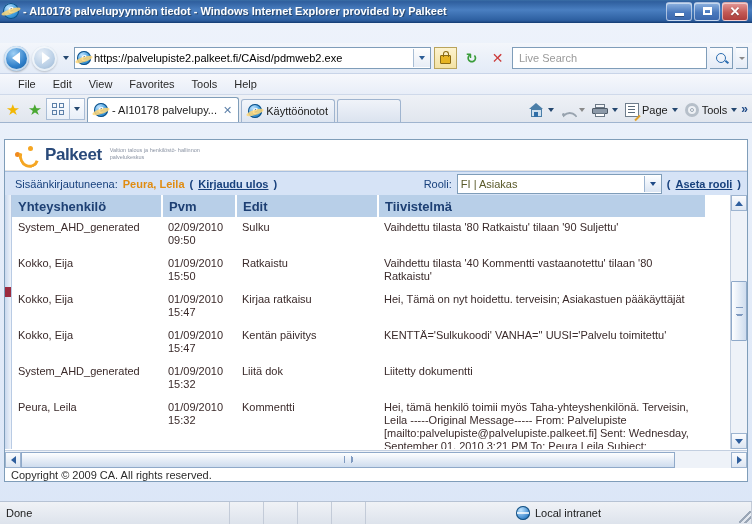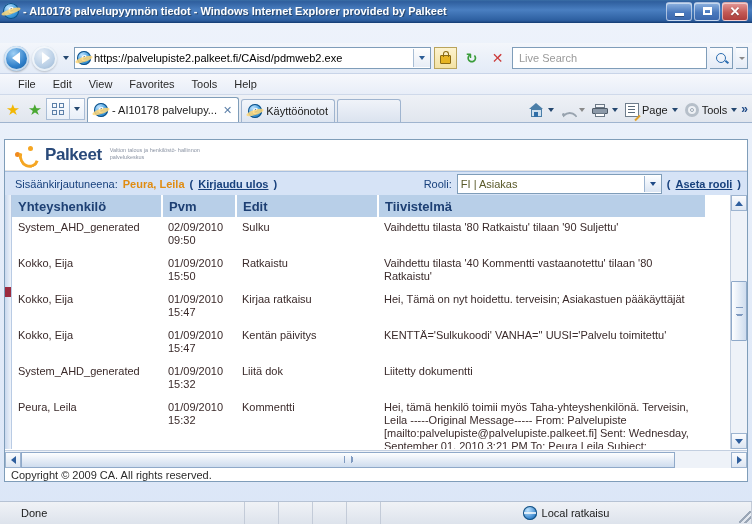--- a/index.html
+++ b/index.html
@@ -363,21 +363,21 @@
   .statusbar{
     position:absolute;left:0;right:0;bottom:0;height:22px;
     background:linear-gradient(to bottom,#f0f2f6,#dde3ec);
     border-top:1px solid #b6c2d4;
     display:flex;align-items:center;font-size:11px;color:#1a1a1a;
   }
   .sb-cell{
     height:100%;display:flex;align-items:center;padding:0 6px;
     border-right:1px solid #c3cbd8;box-sizing:border-box;
   }
-  .sb-done{flex:0 0 230px;margin-left:15px;}
+  .sb-done{flex:0 0 230px;}
   .sb-blank{flex:0 0 34px;}
   .sb-zone{flex:1 1 auto;justify-content:center;gap:5px;}
   .sb-zoom{flex:0 0 100px;justify-content:center;gap:4px;border-right:none;}
   .globe{
     width:14px;height:14px;border-radius:50%;
     background:radial-gradient(circle at 35% 30%,#bfe4ff,#2f7fc9 70%,#1d5c99);
     position:relative;box-shadow:inset 0 0 0 1px #17507f;
   }
   .globe:after{
     content:"";position:absolute;left:1px;right:1px;top:6px;height:1.5px;background:rgba(255,255,255,.75);
@@ -674,18 +674,18 @@
   </div>
 
   <div class="statusbar">
     <span class="sb-cell sb-done">Done</span>
     <span class="sb-cell sb-blank"></span>
     <span class="sb-cell sb-blank"></span>
     <span class="sb-cell sb-blank"></span>
     <span class="sb-cell sb-blank"></span>
     <span class="sb-cell sb-zone">
       <span class="globe"></span>
-      <span>Local ratkaisu</span>
+      <span>Local intranet</span>
     </span>
     <span class="grip"></span>
   </div>
 
 </div>
 
 </body></html>

